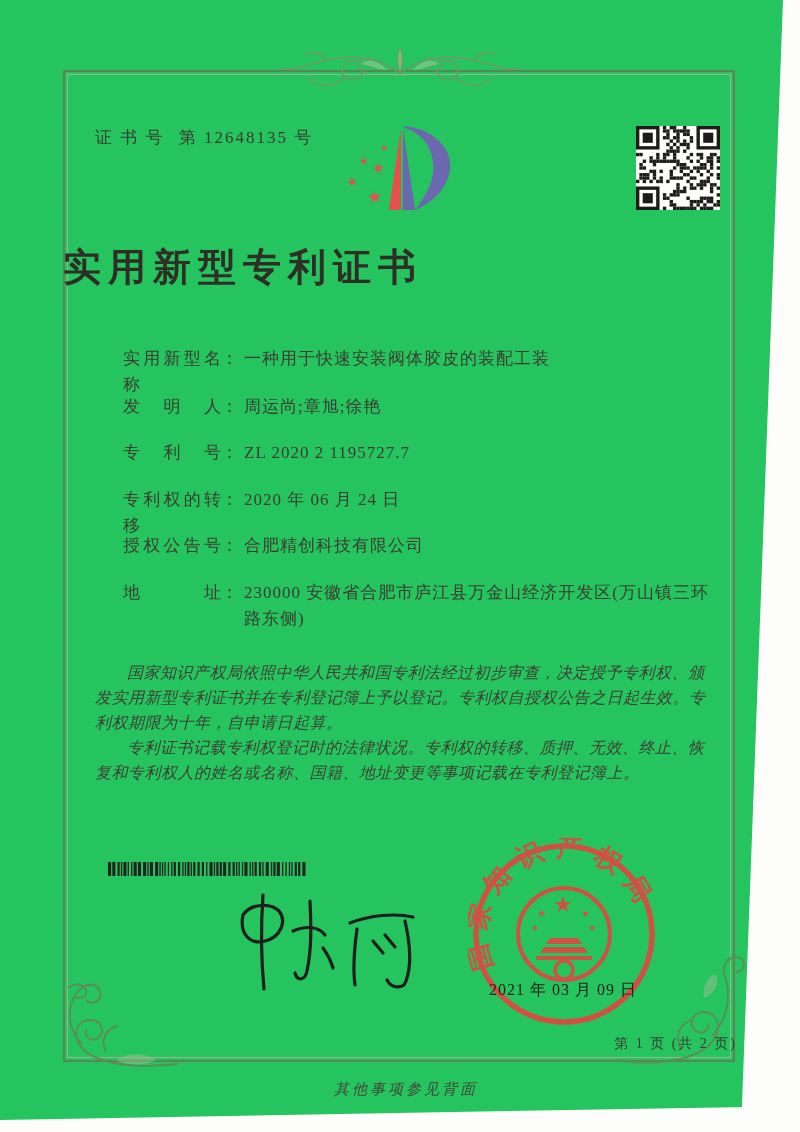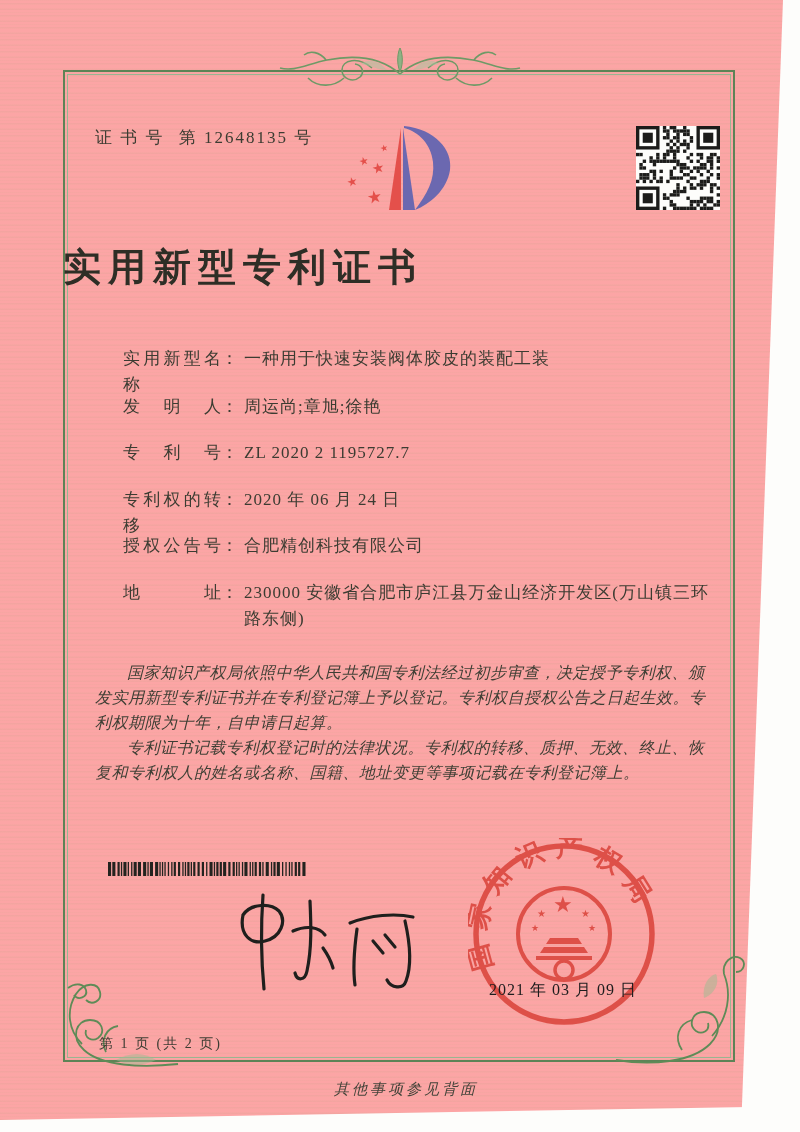--- a/index.html
+++ b/index.html
@@ -1,18 +1,18 @@
 <!DOCTYPE html>
 <html><head>
 <meta charset="utf-8">
 <style>
   html,body{margin:0;padding:0;}
   body{width:800px;height:1132px;position:relative;overflow:hidden;
        font-family:"Liberation Serif", serif; background:#fff;}
-  .page{position:absolute;inset:0;background:#fca5a5;}
+  .page{position:absolute;inset:0;background:#22c55e;}
   .waves{position:absolute;inset:0;
     background:repeating-linear-gradient(0deg, rgba(130,155,100,0.07) 0 1px, transparent 1px 6px),
                repeating-linear-gradient(0deg, transparent 0 3px, rgba(160,175,120,0.05) 3px 4px);}
   .frame{position:absolute;left:63px;top:70px;width:672px;height:992px;
     border:2px solid #5d8356;box-sizing:border-box;}
   .frame::after{content:"";position:absolute;inset:2px;border:1px solid #9ab591;}
   .ornament{position:absolute;}
   .cert-no{position:absolute;left:95px;top:126px;font-size:17px;color:#3c3c32;
     letter-spacing:2px;white-space:nowrap;}
   .cert-no span{margin-right:8px;}
@@ -32,22 +32,22 @@
     color:#3f3f35;font-style:italic;}
   .paras p{margin:0;text-indent:2em;letter-spacing:0.5px;font-style:italic;}
   .barcode{position:absolute;left:108px;top:862px;}
   .director{position:absolute;left:112px;top:920px;font-size:17px;color:#34342c;line-height:31px;}
   .director .t{letter-spacing:6px;}
   .director .n{letter-spacing:3px;}
   .signature{position:absolute;left:235px;top:893px;}
   .seal{position:absolute;left:468px;top:838px;opacity:.93;}
   .seal-date{position:absolute;left:489px;top:980px;width:160px;font-size:16px;color:#1d1d1d;
     letter-spacing:1px;white-space:nowrap;}
-  .page-info{position:absolute;left:63px;top:1035px;width:674px;text-align:left;
-    font-size:14px;color:#3c3c32;letter-spacing:2px;padding-left:36px;}
+  .page-info{position:absolute;left:63px;top:1035px;width:674px;text-align:right;
+    font-size:14px;color:#3c3c32;letter-spacing:2px;}
   .back-note{position:absolute;left:0;top:1080px;width:800px;text-align:center;
     font-size:15px;color:#44443a;font-style:italic;letter-spacing:3px;padding-left:6px;}
   .scan-edge-right{position:absolute;inset:0;background:#fdfdfb;
     clip-path:polygon(783px 0px,800px 0px,800px 1132px,741px 1132px);}
   .scan-edge-bottom{position:absolute;inset:0;background:#fdfdfb;
     clip-path:polygon(0px 1120px,800px 1106px,800px 1132px,0px 1132px);}
 </style>
 </head>
 <body>
 

